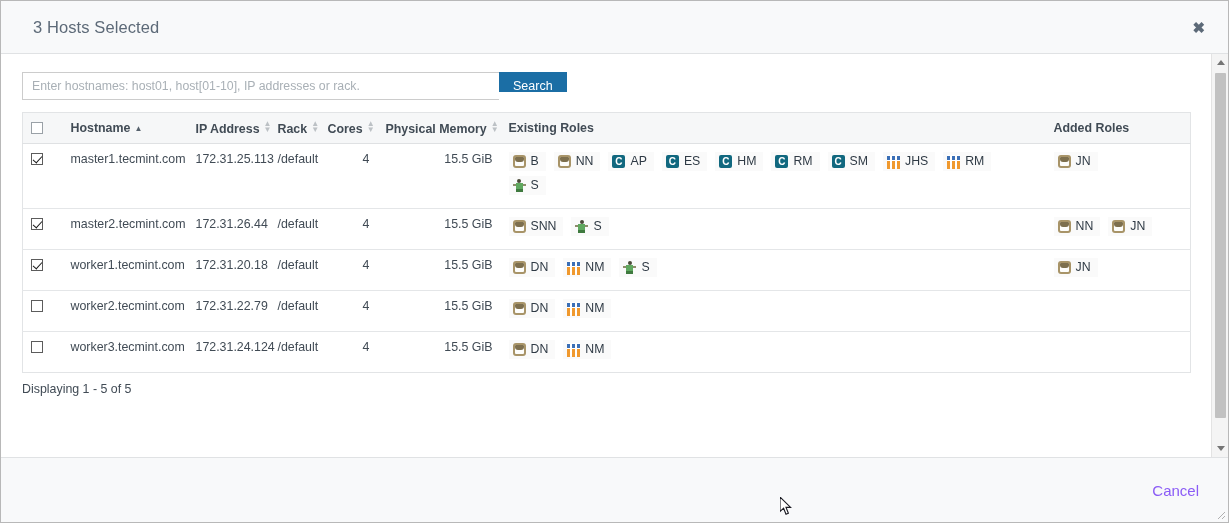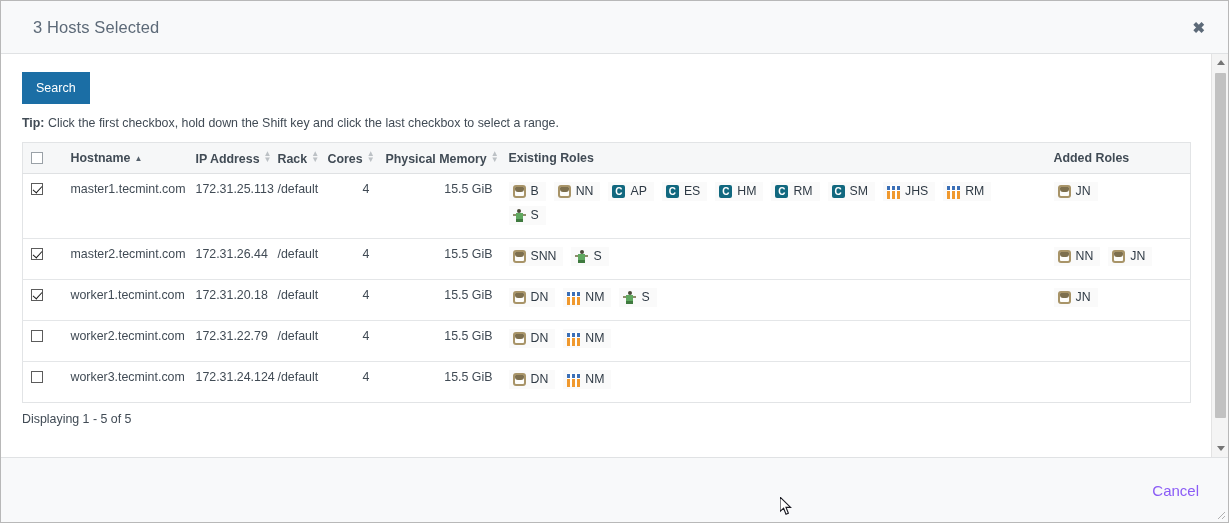--- a/index.html
+++ b/index.html
@@ -86,21 +86,21 @@
     border-right: none;
     padding: 3px 9px;
     font-size: 12.3px;
     color: #333;
     font-family: "Liberation Sans", sans-serif;
     outline: none;
     background: #fff;
   }
   .search-input::placeholder { color: #a9b0b6; }
   .search-btn {
-    height: 32px;
+    height: 20px;
     background: #1b6ea5;
     border: 1px solid #1b6ea5;
     color: #fff;
     font-size: 12.5px;
     padding: 0 13px;
     cursor: pointer;
     font-family: "Liberation Sans", sans-serif;
     line-height: 26px;
   }
 
@@ -361,26 +361,24 @@
   <div class="modal-header">
     <span class="modal-title">3 Hosts Selected</span>
     <span class="close-btn">✖</span>
   </div>
 
   <div class="modal-body">
     <div class="body-inner">
 
 
       <div class="search-row">
+        <input class="search-input" type="text" placeholder="Enter hostnames: host01, host[01-10], IP addresses or rack." style="">
         <button class="search-btn">Search</button>
       </div>
 
-      <p class="tip">
-        <b>Tip:</b><span> Click the first checkbox, hold down the Shift key and click the last checkbox to select a range.</span>
-      </p>
 
       <table class="host-table">
         <colgroup>
           <col style="width:40px">
           <col style="width:125px">
           <col style="width:82px">
           <col style="width:50px">
           <col style="width:58px">
           <col style="width:123px">
           <col style="width:545px">

